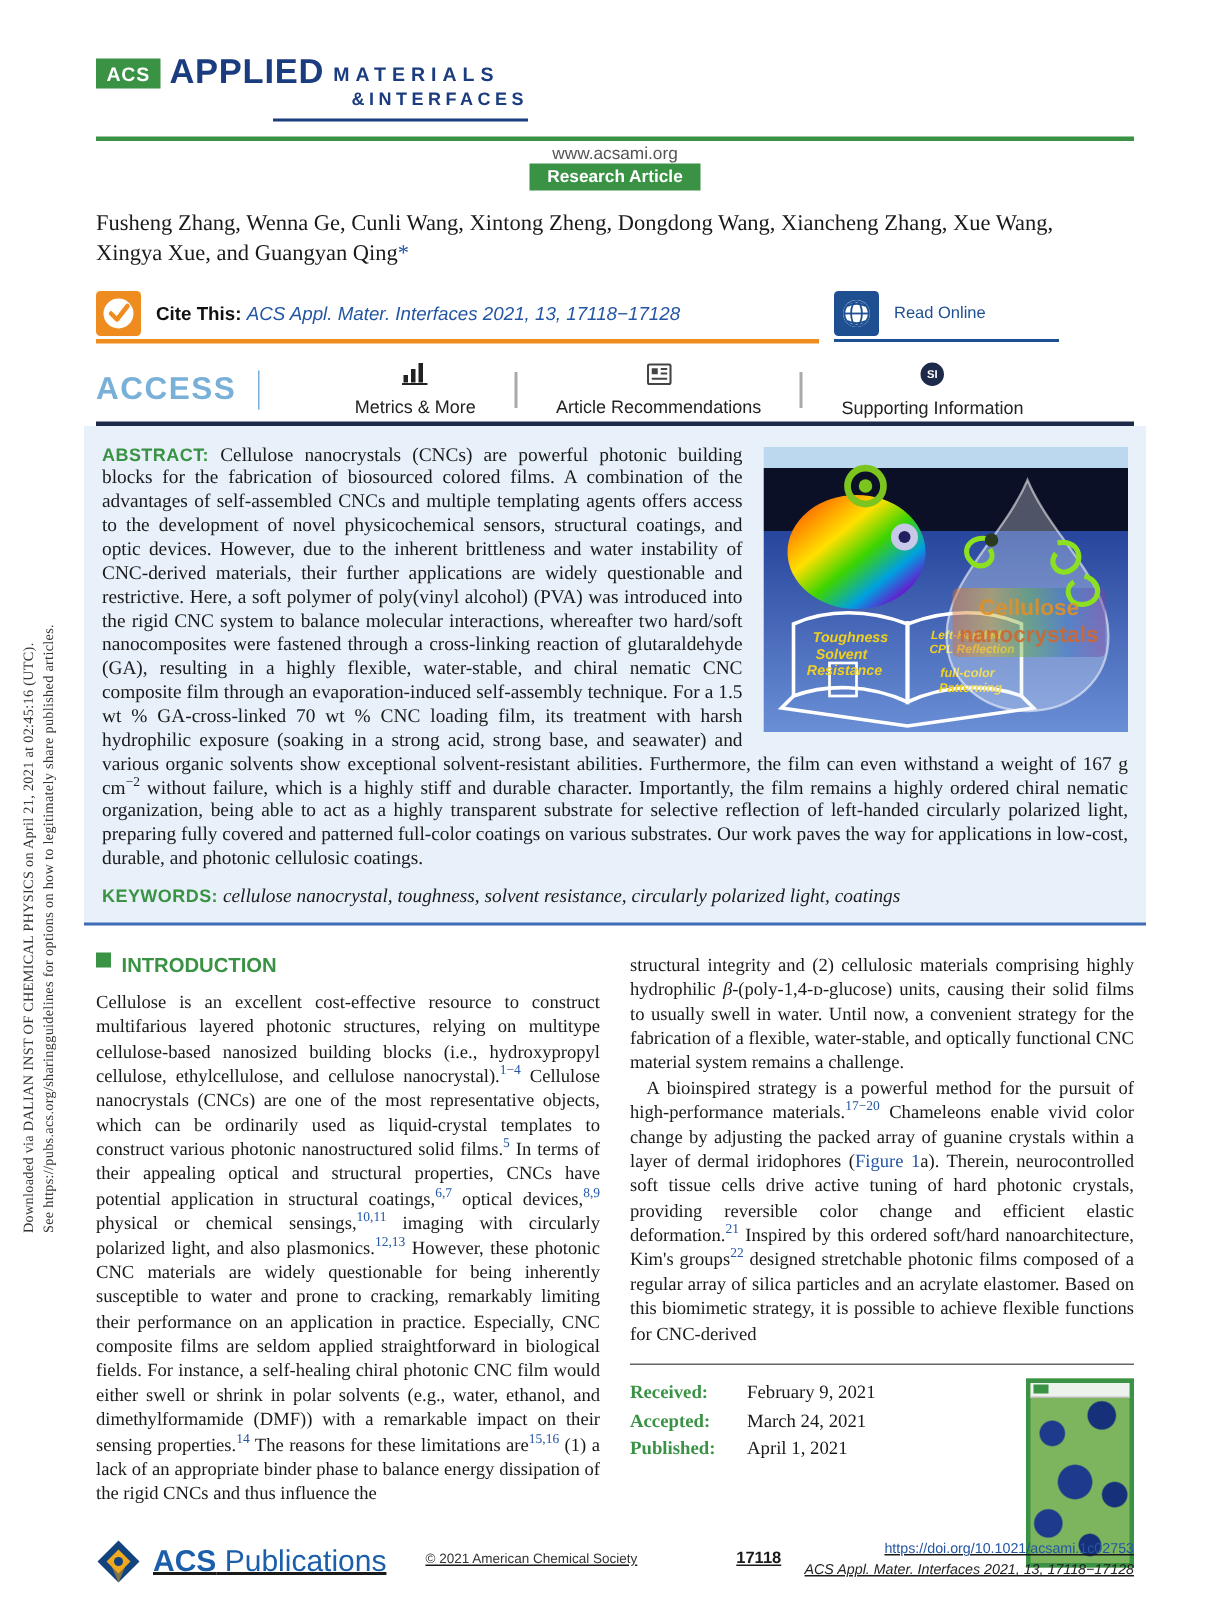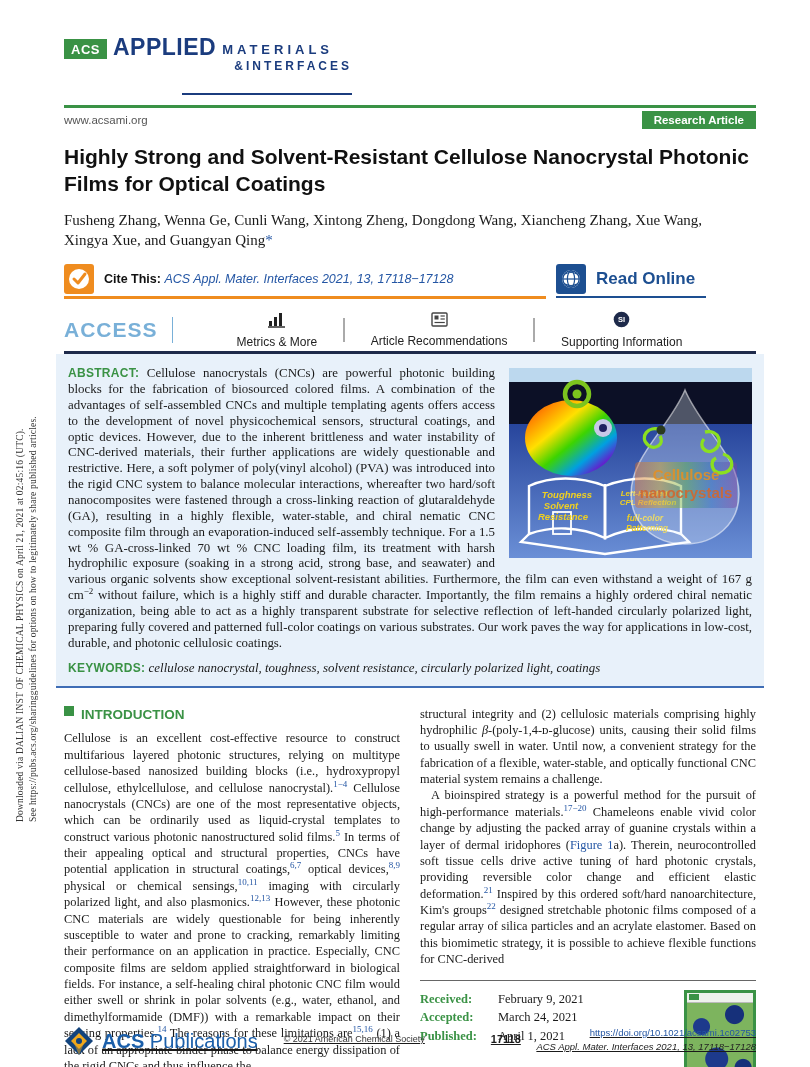--- a/index.html
+++ b/index.html
@@ -19,43 +19,43 @@
   .masthead { margin-top:36px; }
   .logo-line1 { display:flex; align-items:flex-end; gap:6px; }
   .acs-chip { background:#3a9245; color:#fff; font-family:"Liberation Sans",sans-serif;
               font-weight:bold; font-size:13px; padding:3px 7px 2px; letter-spacing:.5px; }
   .applied { color:#1b3c7e; font-family:"Liberation Sans",sans-serif; font-weight:bold;
              font-size:23px; letter-spacing:.5px; line-height:1; }
   .materials { color:#1b3c7e; font-family:"Liberation Sans",sans-serif; font-weight:bold;
                font-size:13px; letter-spacing:4px; padding-bottom:2px; }
   .logo-line2 { margin-left:118px; width:170px; text-align:right; color:#1b3c7e;
                 font-family:"Liberation Sans",sans-serif; font-weight:bold; font-size:12px;
-                letter-spacing:3px; border-bottom:2px solid #1b3c7e; padding-bottom:20px; }
+                letter-spacing:3px; border-bottom:2px solid #1b3c7e; padding-bottom:6px; }
 
   .green-rule { margin-top:10px; height:3px; background:#3a9245; }
-  .url-row { display:flex; justify-content:space-between; align-items:center; margin-top:3px; }
+  .url-row { display:flex; justify-content:space-between; align-items:center; margin-top:3px;flex-direction:column; }
   .site-url { font-family:"Liberation Sans",sans-serif; font-size:11.5px; color:#555; text-decoration:none; }
   .ra-badge { background:#3a9245; color:#fff; font-family:"Liberation Sans",sans-serif;
               font-weight:bold; font-size:11.5px; padding:3px 12px; }
 
   .title { margin-top:14px; font-family:"Liberation Sans",sans-serif; font-weight:bold;
            font-size:21px; line-height:1.3; color:#111; }
   .authors { margin-top:12px; font-size:15px; line-height:1.35; width:640px; }
   .star { color:#2456a4; }
 
   
   .cite-row { margin-top:14px; display:flex; align-items:flex-start; }
   .cite-left { display:flex; align-items:center; width:482px; border-bottom:3px solid #ef8c1f; padding-bottom:2px; }
   .cite-text { margin-left:10px; font-family:"Liberation Sans",sans-serif; font-size:12.5px; }
   .cite-label { font-weight:bold; color:#111; }
   .cite-link { color:#2456a4; font-style:italic; text-decoration:none; }
   .read-online { display:flex; align-items:center; margin-left:10px; width:150px;
                  border-bottom:2.5px solid #1d4f91; padding-bottom:2px; }
-  .ro-label { margin-left:10px; font-family:"Liberation Sans",sans-serif; font-weight:bold;
-              font-size:17px; color:#1d4f91; }
+  .ro-label { margin-left:10px; font-family:"Liberation Sans",sans-serif; font-weight:normal;
+              font-size:11px; color:#1d4f91; }
 
   
   .access-row { margin-top:16px; display:flex; align-items:center; height:30px; }
   .access-word { font-family:"Liberation Sans",sans-serif; font-weight:bold; font-size:21px;
                  color:#79b0d8; letter-spacing:1px; }
   .vsep { width:1.5px; height:24px; background:#aaa; margin:0 26px; }
   .vsep.first { margin-left:14px; background:#79b0d8; height:26px; }
   .access-item { display:flex; align-items:center; gap:7px; font-family:"Liberation Sans",sans-serif;
                  font-size:12px; color:#222; text-decoration:none;flex-direction:column; }
   .navy-rule { margin-top:6px; height:3px; background:#1e2a4a; }
@@ -132,21 +132,20 @@
       <div class="logo-line2">&amp;INTERFACES</div>
     </div>
 
     <div class="green-rule"></div>
 
     <div class="url-row">
       <a class="site-url" href="#">www.acsami.org</a>
       <span class="ra-badge">Research Article</span>
     </div>
 
-    <h1 class="title">Highly Strong and Solvent-Resistant Cellulose Nanocrystal Photonic Films for Optical Coatings</h1>
 
     <div class="authors">Fusheng Zhang, Wenna Ge, Cunli Wang, Xintong Zheng, Dongdong Wang, Xiancheng Zhang, Xue Wang, Xingya Xue, and Guangyan Qing<span class="star">*</span></div>
 
     <div class="cite-row">
       <div class="cite-left">
         <svg width="30" height="30" viewBox="0 0 30 30">
           <rect width="30" height="30" rx="3" fill="#ef8c1f"></rect>
           <circle cx="15" cy="15" r="10" fill="#fff"></circle>
           <path d="M10,15 l4,4 l7,-9" stroke="#ef8c1f" stroke-width="3" fill="none" stroke-linecap="round" stroke-linejoin="round"></path>
         </svg>

